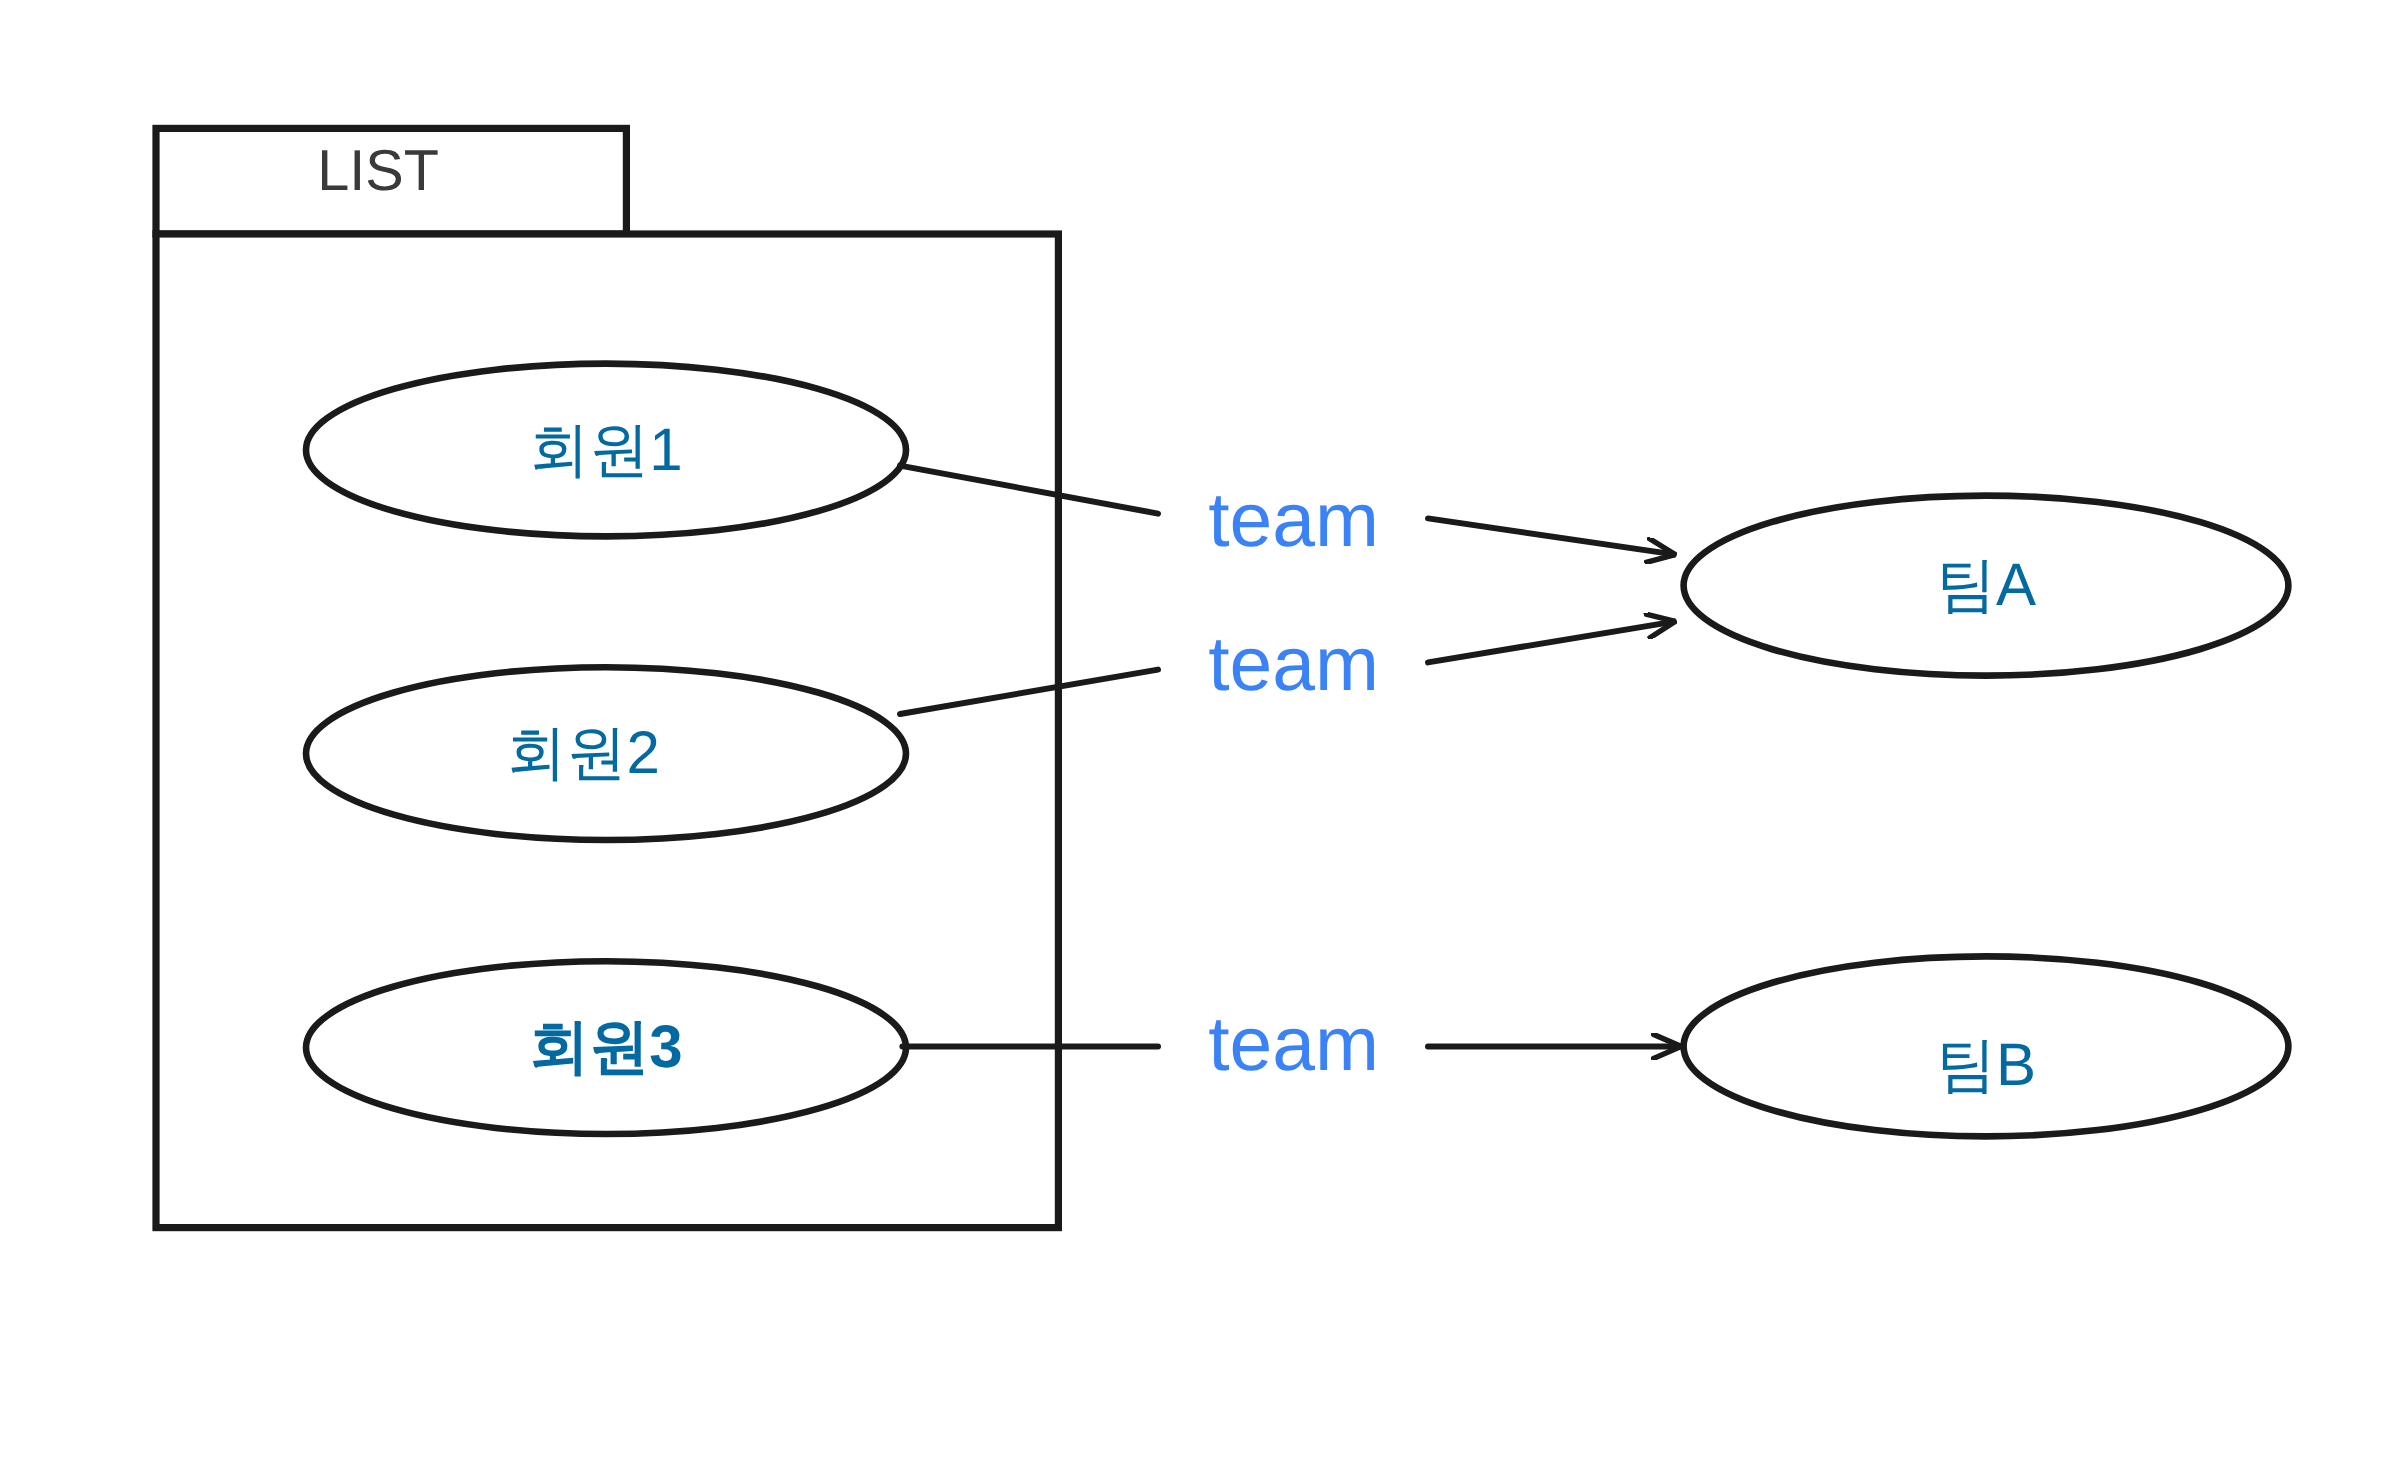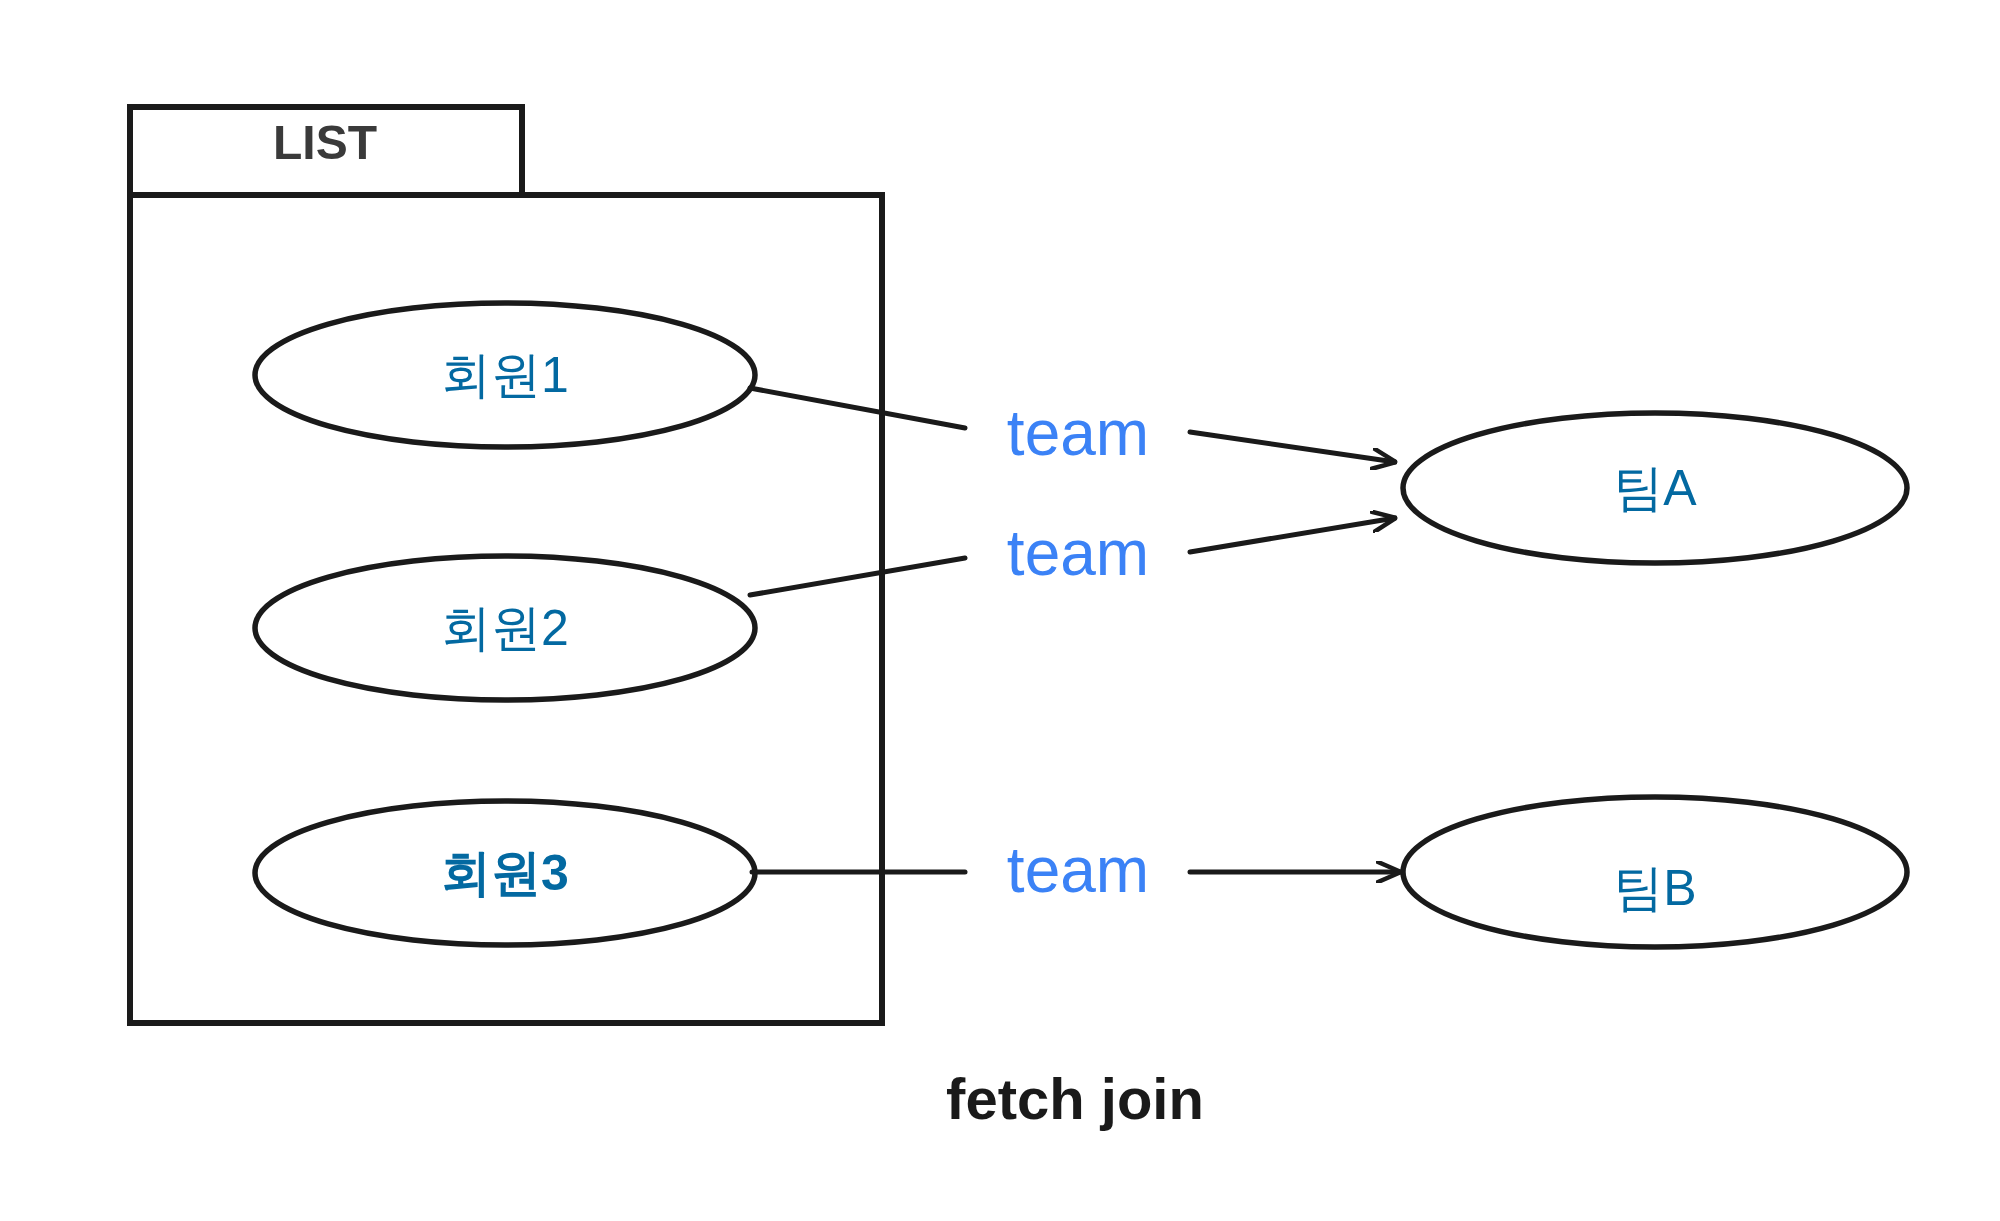--- a/index.html
+++ b/index.html
@@ -39,35 +39,34 @@
     top: 83px;
     font-size: 60px;
     font-weight: bold;
     color: #e8262b;
     letter-spacing: 0.5px;
     transform: translateX(-50%);
     left: 1420px;
   }
   
   #list-label {
-    left: 325px;
+    left: 315px;
     top: 115px;
     font-size: 48px;
     color: #3a3a3a;
     transform: translateX(-50%);
-    font-weight: bold;
   }
   
   .ellipse-label {
     font-size: 50px;
     color: #0369a1;
     transform: translate(-50%, -50%);
   }
   #member1-label { left: 505px; top: 375px; }
-  #member2-label { left: 505px; top: 628px; }
+  #member2-label { left: 486px; top: 628px; }
   #member3-label { left: 505px; top: 873px; font-weight: bold; }
   #teamA-label   { left: 1655px; top: 488px; }
   #teamB-label   { left: 1655px; top: 872px; margin-top: 16px; }
   
   .edge-label {
     font-size: 64px;
     color: #3b82f6;
     transform: translate(-50%, -50%);
   }
   #team-label-1 { left: 1078px; top: 433px; }
@@ -127,15 +126,14 @@
   <div class="txt ellipse-label" id="member2-label">회원2</div>
   <div class="txt ellipse-label" id="member3-label">회원3</div>
 
   <div class="txt ellipse-label" id="teamA-label">팀A</div>
   <div class="txt ellipse-label" id="teamB-label">팀B</div>
 
   <div class="txt edge-label" id="team-label-1">team</div>
   <div class="txt edge-label" id="team-label-2">team</div>
   <div class="txt edge-label" id="team-label-3">team</div>
 
-  <div class="txt" id="caption">fetch join</div>
 
 </div>
 
 </body></html>

